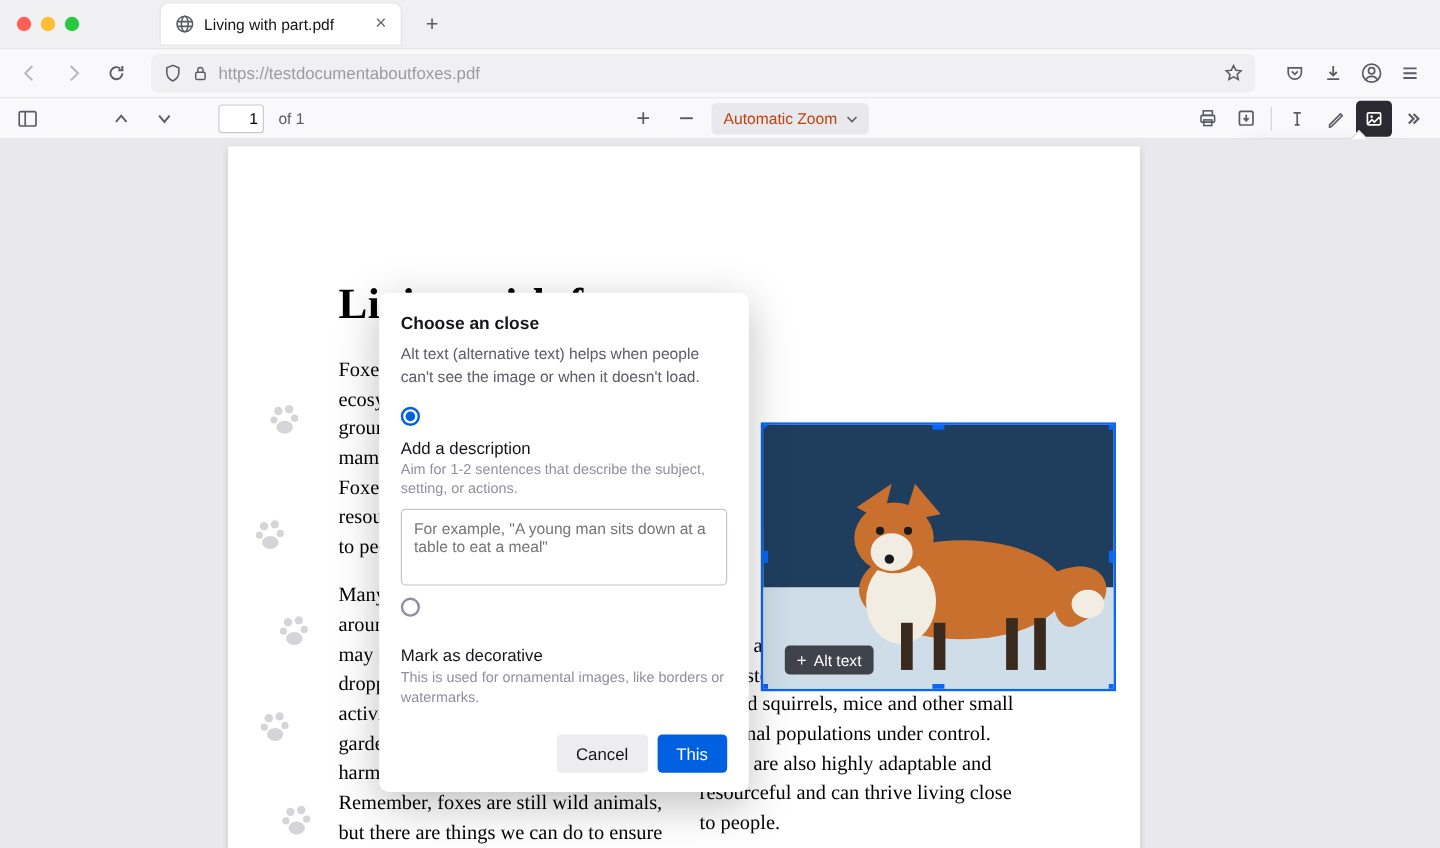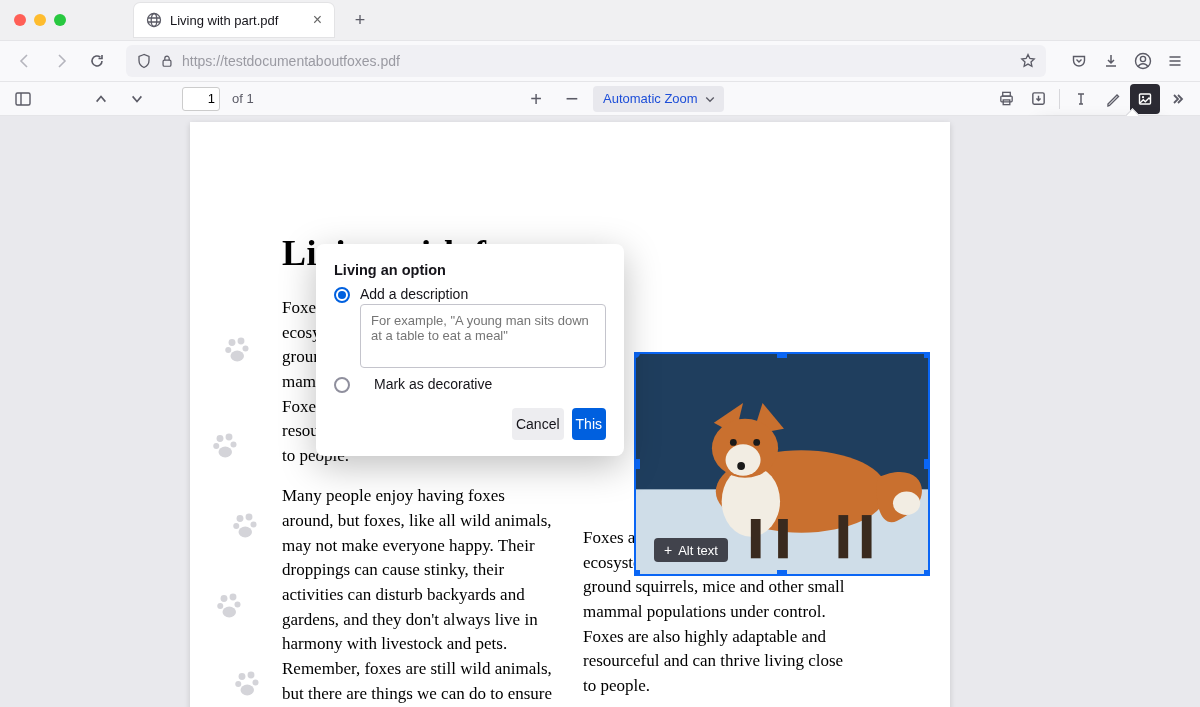--- a/index.html
+++ b/index.html
@@ -62,21 +62,21 @@
     font-size:13px; color:#15141a;
   }
   .page-input {
     width:38px; height:24px; border:1px solid #ccc; border-radius:3px;
     font-size:13px; text-align:right; padding:0 4px; background:#fff;
   }
   .pdfbar .spacer { flex:1; }
   .zoom-select {
     height:26px; background:#e8e8ed; border:none; border-radius:4px;
     font-size:13px; padding:0 26px 0 10px; display:flex; align-items:center;
-    gap:8px; color:#1d4ed8; position:relative;
+    gap:8px; color:#c2410c; position:relative;
   }
   .zoom-select .chev { position:absolute; right:8px; color:#5b5b66; }
   .pdf-tool-right { display:flex; gap:2px; align-items:center;}
   .pdf-tool-right .active { background:#2b2a33; color:#fff; border-radius:4px;}
   .pdf-tool-right .sep2 { width:1px; height:20px; background:#d7d7db; margin:0 4px;}
 
   
   .add-image-popover {
     position:absolute; top:116px; right:38px;
     background:#fff; border:1px solid #d7d7db; border-radius:6px;
@@ -135,34 +135,34 @@
   
   .dialog {
     position:absolute; left:316px; top:244px; width:308px;
     background:#fff; border-radius:8px;
     box-shadow:0 10px 36px rgba(0,0,0,.25);
     padding:18px 18px 16px 18px;
     font-family:-apple-system, sans-serif; color:#15141a;
   }
   .dialog h3 { font-size:14.5px; font-weight:600; margin-bottom:8px; }
   .dialog .desc { font-size:13px; color:#5b5b66; line-height:1.45; margin-bottom:14px;}
-  .opt { display:flex; gap:10px; margin-bottom:4px; align-items:flex-start;}
+  .opt { display:flex; gap:10px; margin-bottom:4px; align-items:flex-start;flex-direction:column;}
   .radio { width:16px; height:16px; border-radius:50%; border:2px solid #8f8f9d; flex-shrink:0; margin-top:1px; position:relative;}
   .radio.checked { border-color:#0060df; }
   .radio.checked::after { content:""; position:absolute; inset:2px; background:#0060df; border-radius:50%; }
   .opt-body { flex:1; }
   .opt-title { font-size:14px; margin-bottom:2px; }
   .opt-sub { font-size:12px; color:#8f8f9d; line-height:1.4; margin-bottom:8px;}
   .textarea {
     width:100%; height:64px; border:1px solid #c4c4cc; border-radius:4px;
     padding:8px 10px; font-size:13px; color:#8f8f9d; resize:none;
     font-family:inherit;
   }
   .dialog-actions { display:flex; justify-content:flex-end; gap:8px; margin-top:14px;}
-  .btn { height:32px; padding:0 4px; border-radius:4px; font-size:14px; border:none; cursor:pointer; font-weight:500;}
+  .btn { height:32px; padding:0 16px; border-radius:4px; font-size:14px; border:none; cursor:pointer; font-weight:500;}
   .btn.secondary { background:#ededf0; color:#15141a; }
   .btn.primary { background:#0060df; color:#fff; }
 
   svg { display:block; }
 </style>
 </head>
 <body>
 
 <div class="titlebar">
   <div class="traffic-lights">
@@ -437,34 +437,37 @@
     <div class="handle tr"></div>
     <div class="handle ml"></div>
     <div class="handle mr"></div>
     <div class="handle bl"></div>
     <div class="handle bm"></div>
     <div class="handle br"></div>
   </div>
 </div>
 
 <div class="dialog">
-  <h3>Living an option</h3>
+  <h3>Choose an close</h3>
+  <div class="desc">Alt text (alternative text) helps when people can't see the image or when it doesn't load.</div>
 
   <div class="opt">
     <div class="radio checked"></div>
     <div class="opt-body">
       <div class="opt-title">Add a description</div>
+      <div class="opt-sub">Aim for 1-2 sentences that describe the subject, setting, or actions.</div>
       <textarea class="textarea" placeholder="For example, &quot;A young man sits down at a table to eat a meal&quot;" style=""></textarea>
     </div>
   </div>
 
   <div class="opt" style="gap:24px;">
     <div class="radio"></div>
     <div class="opt-body">
       <div class="opt-title">Mark as decorative</div>
+      <div class="opt-sub">This is used for ornamental images, like borders or watermarks.</div>
     </div>
   </div>
 
   <div class="dialog-actions">
     <button class="btn secondary">Cancel</button>
     <button class="btn primary">This</button>
   </div>
 </div>
 
 </body></html>

